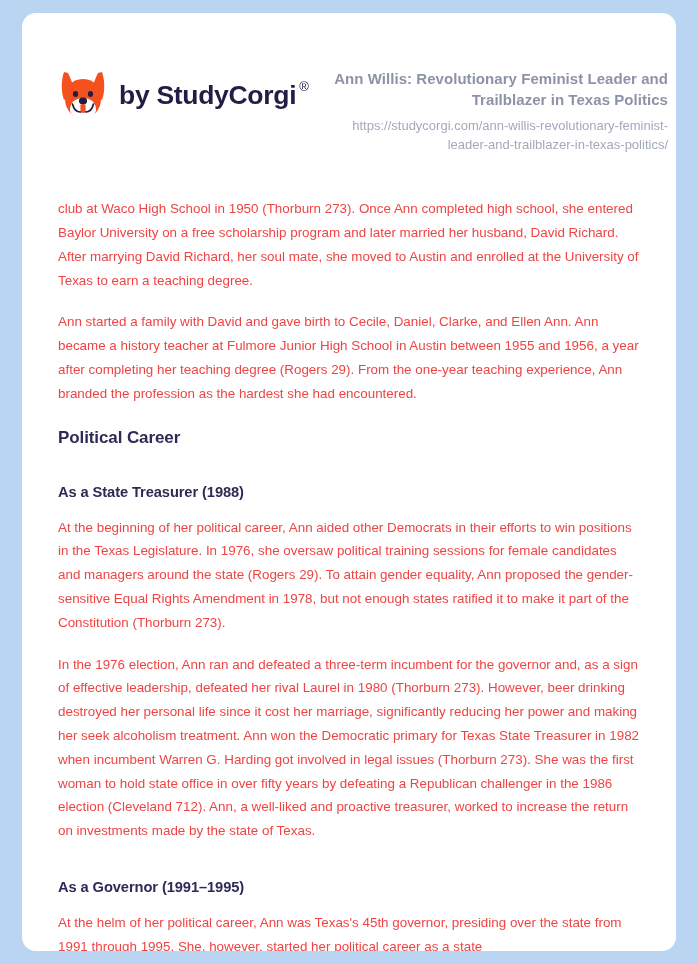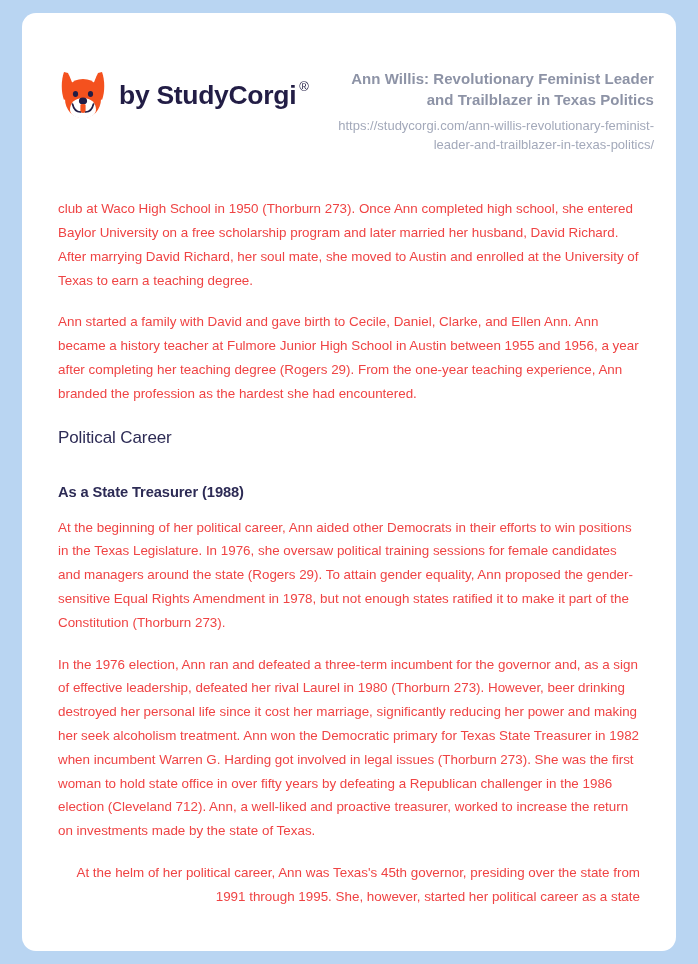--- a/index.html
+++ b/index.html
@@ -27,21 +27,21 @@
     background:#ffffff;
     border-radius:14px;
     overflow:hidden;
   }
 
   
   .doc-header {
     display:flex;
     align-items:flex-start;
     justify-content:space-between;
-    padding:48px 22px 0 38px;
+    padding:48px 8px 0 38px;
     gap:14px;
   }
 
   .brand {
     display:flex;
     align-items:center;
     gap:13px;
     padding-top:9px;
   }
 
@@ -98,25 +98,25 @@
   }
 
   .doc-body p {
     font-size:13.4px;
     line-height:23.8px;
     color:#ef4444;
     margin-bottom:18px;
     text-align:left;
   }
 
-  .doc-body p:last-child { margin-bottom:0;text-align:right; }
+  .doc-body p:last-child { margin-bottom:0; }
 
   h2.section-title {
     font-size:17px;
-    font-weight:normal;
+    font-weight:bold;
     color:#2d2b55;
     margin:22px 0 14px 0;
     letter-spacing:-0.1px;
   }
 
   h3.sub-title {
     font-size:14.7px;
     font-weight:bold;
     color:#2d2b55;
     margin:36px 0 16px 0;
@@ -171,17 +171,18 @@
 
     <p>club at Waco High School in 1950 (Thorburn 273). Once Ann completed high school, she entered Baylor University on a free scholarship program and later married her husband, David Richard. After marrying David Richard, her soul mate, she moved to Austin and enrolled at the University of Texas to earn a teaching degree.</p>
     <p>Ann started a family with David and gave birth to Cecile, Daniel, Clarke, and Ellen Ann. Ann became a history teacher at Fulmore Junior High School in Austin between 1955 and 1956, a year after completing her teaching degree (Rogers 29). From the one-year teaching experience, Ann branded the profession as the hardest she had encountered.</p>
 
     <h2 class="section-title">Political Career</h2>
     <h3 class="sub-title">As a State Treasurer (1988)</h3>
 
     <p>At the beginning of her political career, Ann aided other Democrats in their efforts to win positions in the Texas Legislature. In 1976, she oversaw political training sessions for female candidates and managers around the state (Rogers 29). To attain gender equality, Ann proposed the gender-sensitive Equal Rights Amendment in 1978, but not enough states ratified it to make it part of the Constitution (Thorburn 273).</p>
     <p>In the 1976 election, Ann ran and defeated a three-term incumbent for the governor and, as a sign of effective leadership, defeated her rival Laurel in 1980 (Thorburn 273). However, beer drinking destroyed her personal life since it cost her marriage, significantly reducing her power and making her seek alcoholism treatment. Ann won the Democratic primary for Texas State Treasurer in 1982 when incumbent Warren G. Harding got involved in legal issues (Thorburn 273). She was the first woman to hold state office in over fifty years by defeating a Republican challenger in the 1986 election (Cleveland 712). Ann, a well-liked and proactive treasurer, worked to increase the return on investments made by the state of Texas.</p>
 
+    <h3 class="sub-title">As a Governor (1991–1995)</h3>
 
     <p>At the helm of her political career, Ann was Texas's 45th governor, presiding over the state from 1991 through 1995. She, however, started her political career as a state</p>
   </div>
 
 </div>
 
 </body></html>

